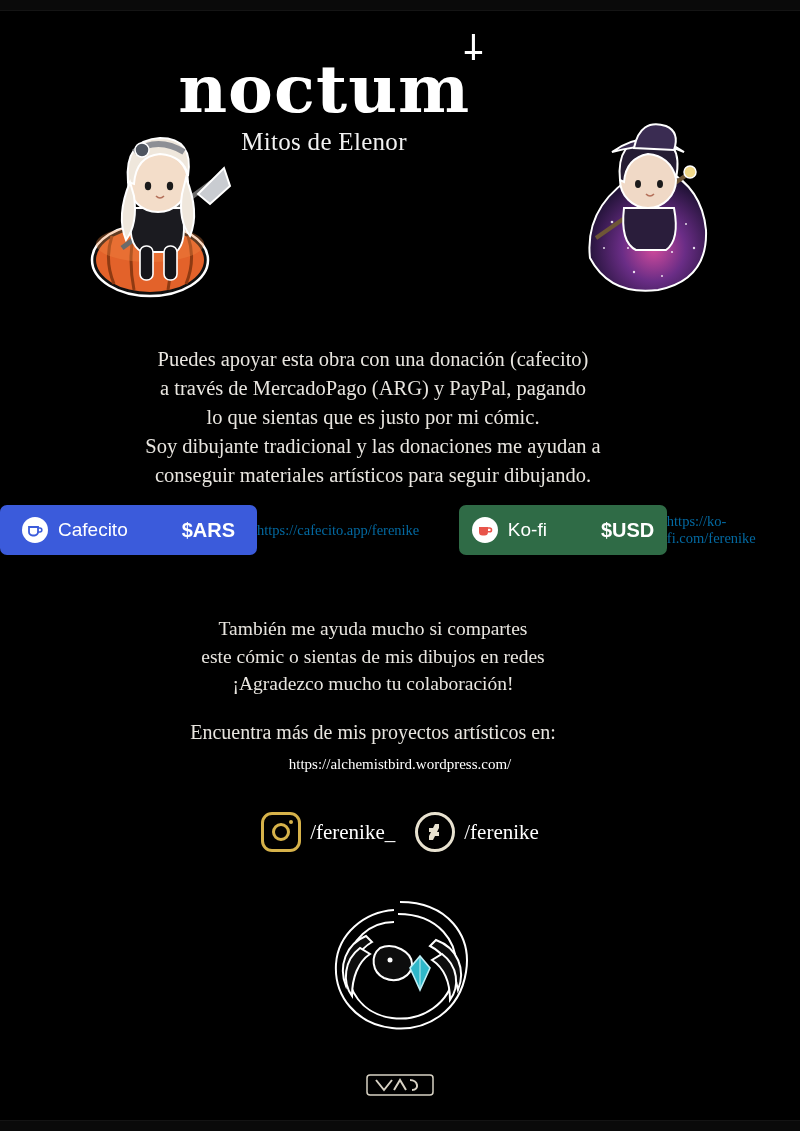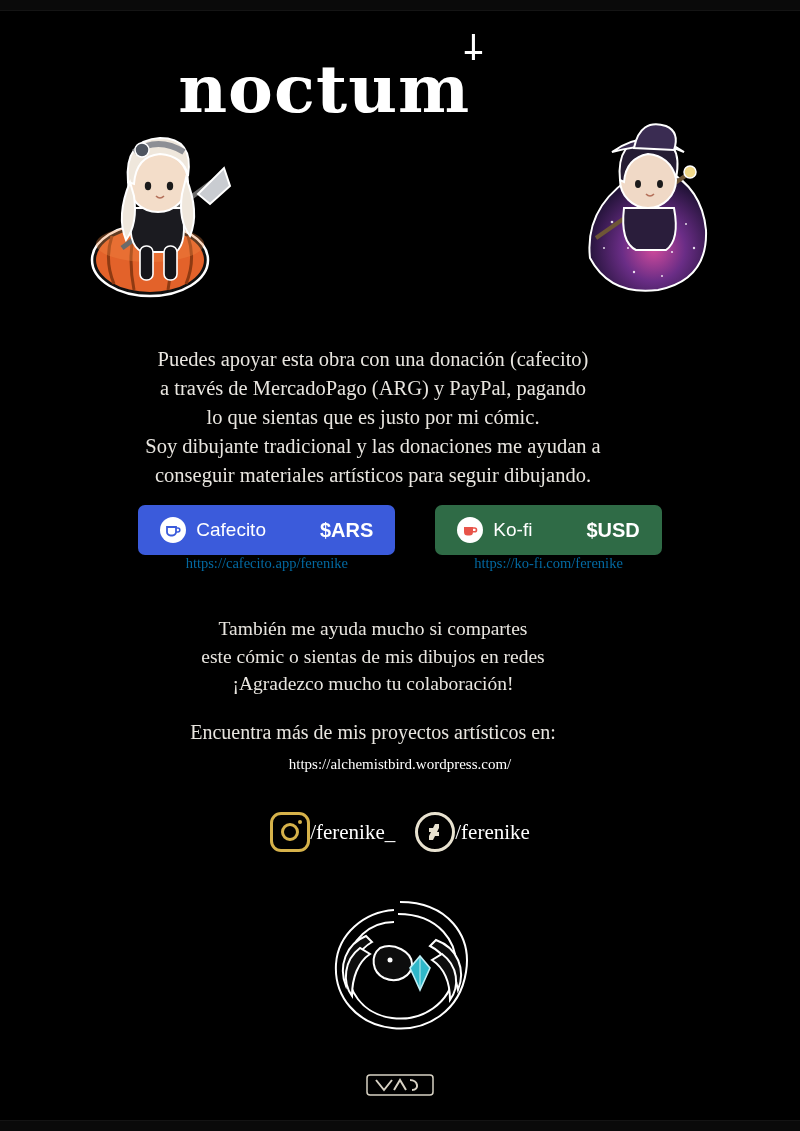--- a/index.html
+++ b/index.html
@@ -130,21 +130,20 @@
   .donate-row {
     position: absolute;
     left: 0; top: 505px;
     width: 800px;
     display: flex;
     justify-content: center;
     gap: 40px;
   }
   .donate-col {
     display: flex;
-    flex-direction: column;
     align-items: center;
   }
   .btn {
     display: flex;
     align-items: center;
     gap: 10px;
     height: 50px;
     padding: 0 22px;
     border-radius: 7px;
     font-family: "Liberation Sans", sans-serif;
@@ -182,20 +181,21 @@
     left: 0; top: 812px;
     width: 800px;
     display: flex;
     justify-content: center;
     align-items: center;
     gap: 20px;
   }
   .social-item {
     display: flex;
     align-items: center;
+    gap: 9px;
   }
   .social-handle {
     font-size: 21px;
     color: #ffffff;
     font-family: "Liberation Serif", serif;
   }
   .ig-badge {
     width: 40px; height: 40px;
     border: 3px solid #d6b24a;
     border-radius: 11px;
@@ -333,20 +333,21 @@
       <ellipse cx="98" cy="72" rx="3" ry="4" fill="#1a1a1a"></ellipse>
       <path d="M84 82 Q88 86 92 82" stroke="#b4705a" stroke-width="1.6" fill="none"></path>
     </svg>
   </div>
 
   <div class="logo-block">
     <div class="logo-word">
       <span>noctum</span>
       <span class="dagger"></span>
     </div>
+    <div class="logo-sub">Mitos de Elenor</div>
   </div>
 
 
   <div class="para para-main" style="white-space: pre-line;">Puedes apoyar esta obra con una donación (cafecito)
 a través de MercadoPago (ARG) y PayPal, pagando
 lo que sientas que es justo por mi cómic.
 Soy dibujante tradicional y las donaciones me ayudan a
 conseguir materiales artísticos para seguir dibujando.</div>
 
   <div class="donate-row">

